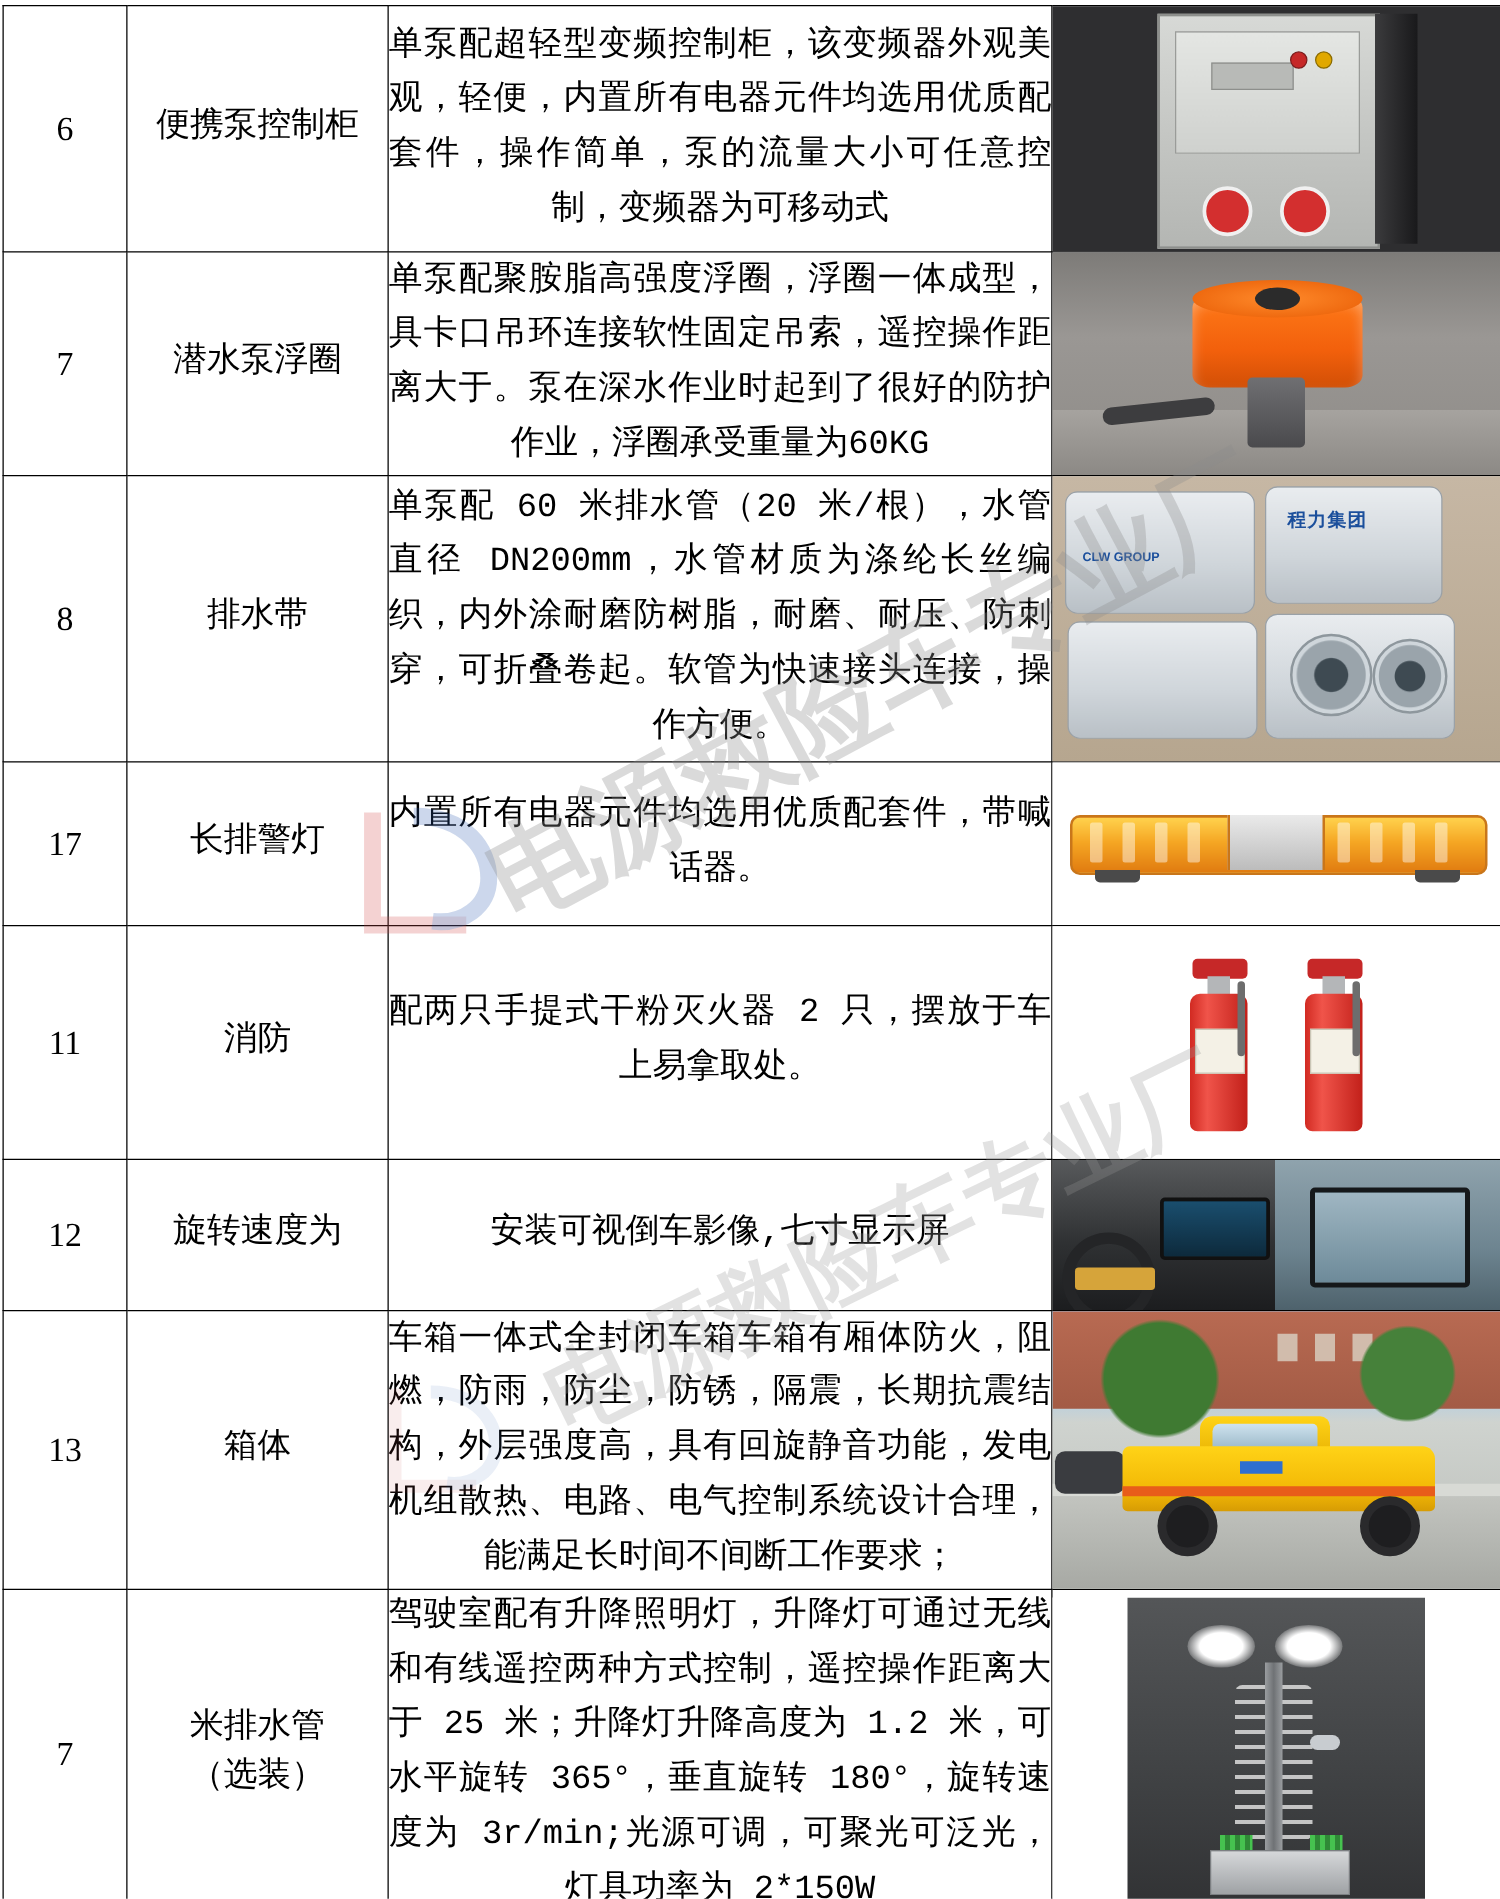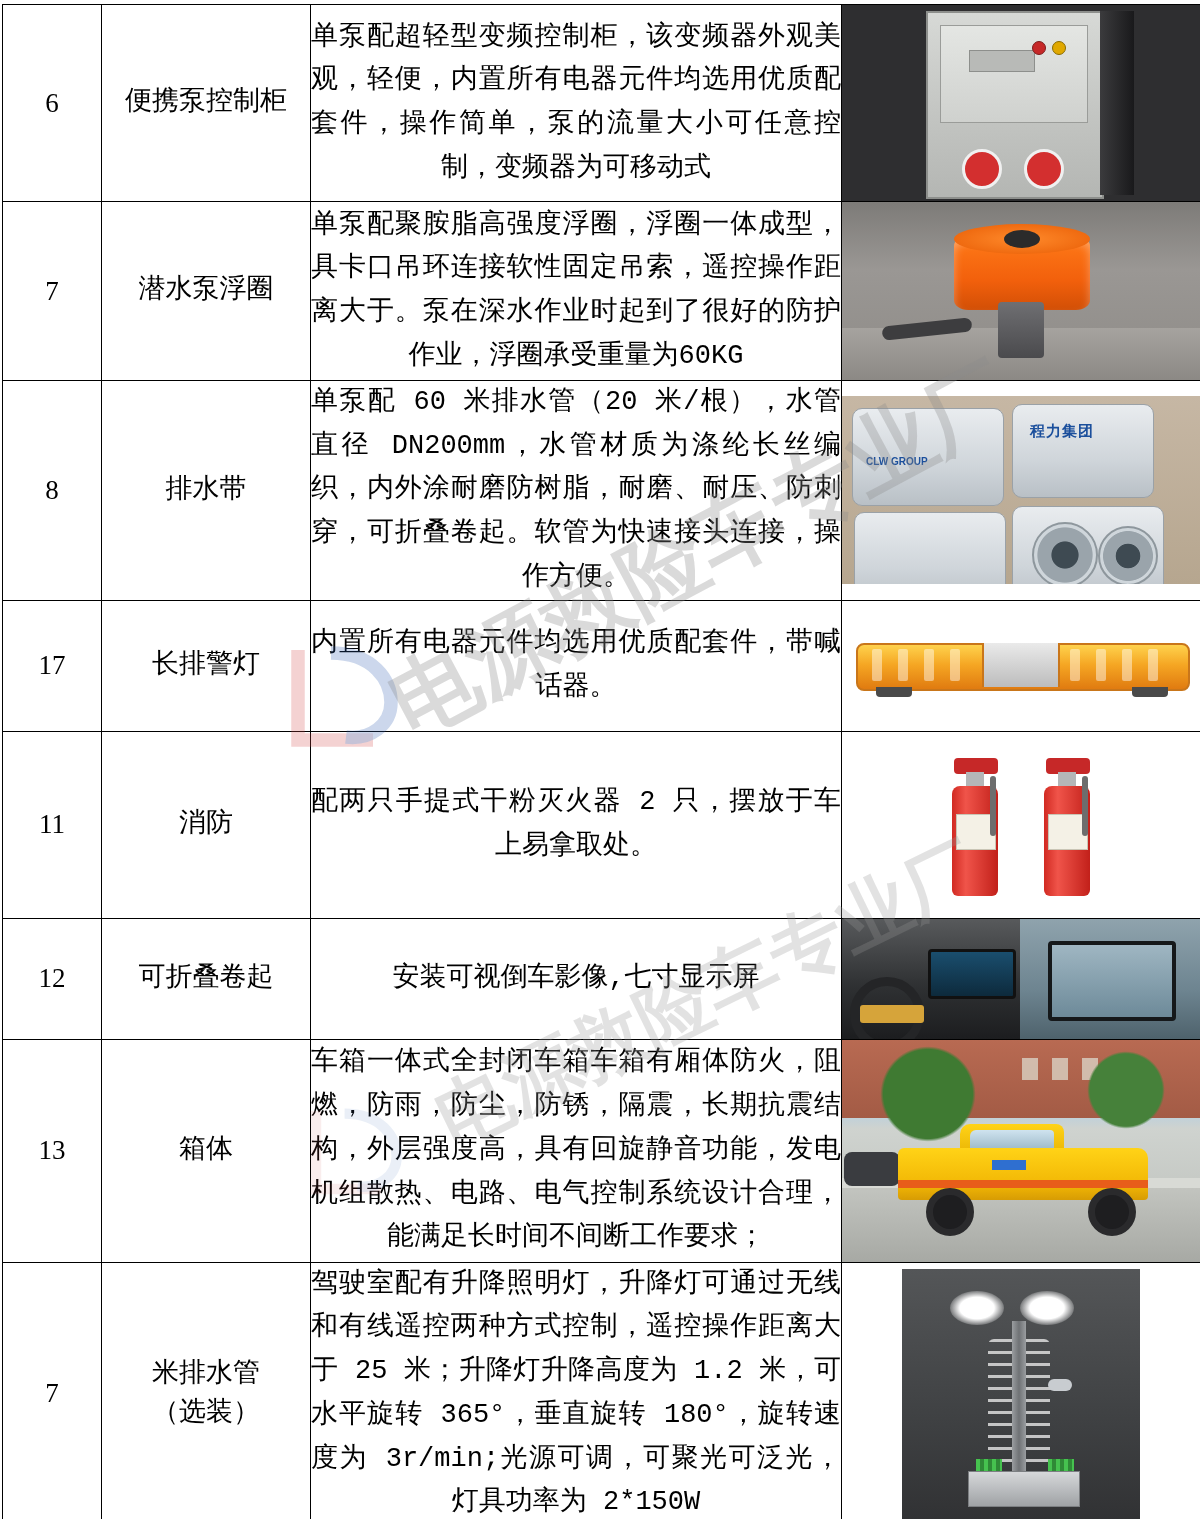--- a/index.html
+++ b/index.html
@@ -189,21 +189,21 @@
   .ph-float .hose {
     position: absolute; left: 40px; top: 120px;
     width: 90px; height: 14px;
     background: #3d3d3f;
     border-radius: 8px;
     transform: rotate(-6deg);
   }
 
   
   .ph-hose {
-    height: 188px;
+    height: 228px;
     background: linear-gradient(180deg,#c6b7a4 0%,#b6a68f 100%);
   }
   .ph-hose .bag {
     position: absolute;
     background: linear-gradient(180deg,#e9ecef 0%,#cfd5da 60%,#b9c0c6 100%);
     border-radius: 10px;
     border: 1px solid #9aa1a7;
   }
   .ph-hose .b1 { left: 10px; top: 12px; width: 150px; height: 96px; }
   .ph-hose .b2 { left: 170px; top: 8px; width: 140px; height: 92px; }
@@ -550,21 +550,21 @@
           <div class="body"></div>
               <div class="label"></div>
               <div class="hose2"></div>
         </div>
       </div>
     </td>
   </tr>
 
   <tr>
     <td class="col-no">12</td>
-    <td class="col-name">可折叠卷起</td>
+    <td class="col-name">旋转速度为</td>
     <td class="col-desc">
       <span class="desc-inner">安装可视倒车影像,七寸显示屏</span>
     </td>
     <td class="col-img">
       <div class="imgbox ph-cam">
         <div class="dash"></div>
         <div class="wheel"></div>
         <div class="ylw"></div>
         <div class="screenL"></div>
         <div class="mirror"></div>

